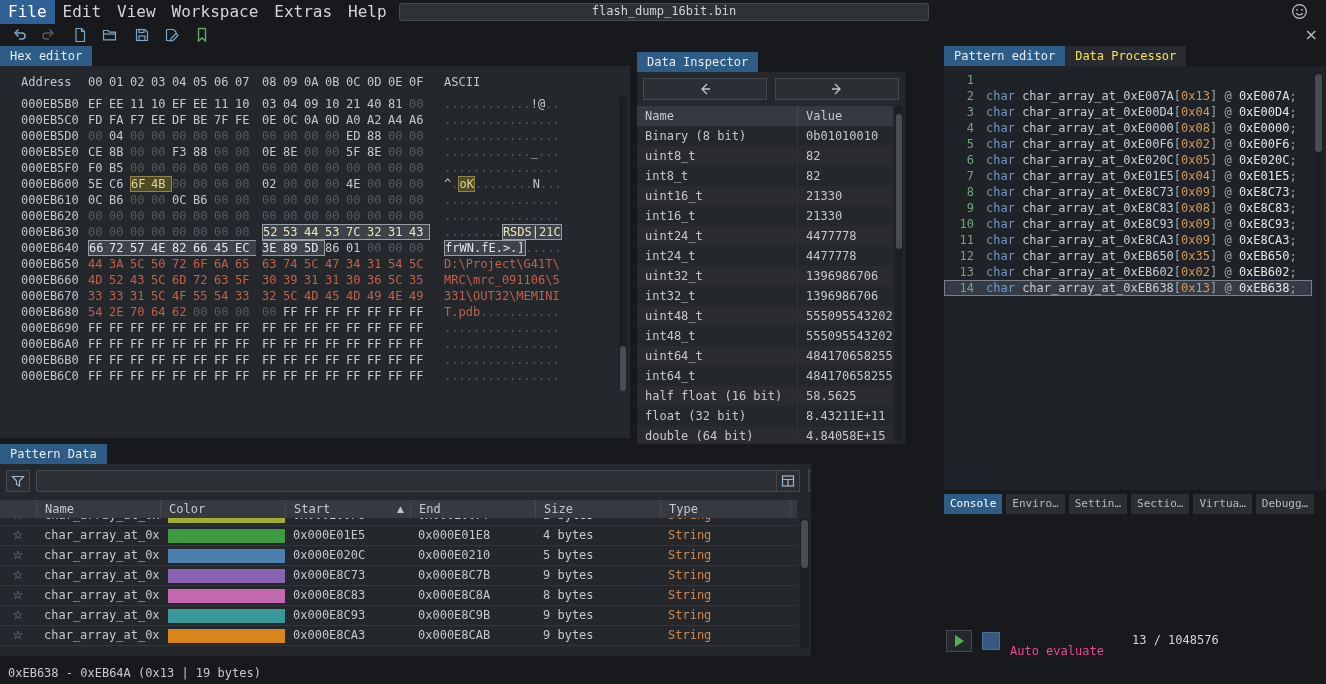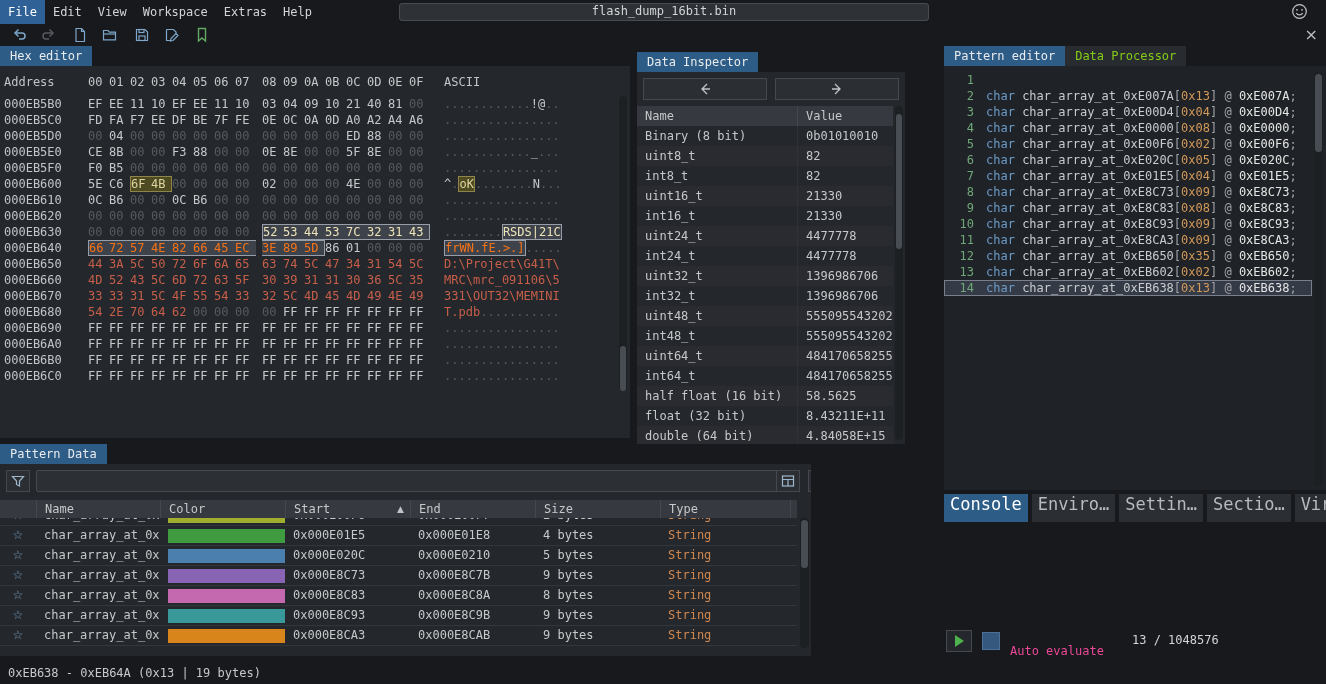--- a/index.html
+++ b/index.html
@@ -1,53 +1,53 @@
 <!DOCTYPE html>
 <html><head>
 <meta charset="utf-8">
 <style>
 *{margin:0;padding:0;box-sizing:border-box}
 html,body{width:1326px;height:684px;background:#17191c;overflow:hidden}
 .app{position:relative;width:1326px;height:684px;font-family:"DejaVu Sans Mono",monospace;font-size:12px;color:#c6c8ca;background:#17191c}
 
 
 .menubar{position:absolute;left:0;top:0;width:100%;height:24px;display:flex;align-items:center;background:#17191c;z-index:5}
-.menu-item{padding:0 8px;height:24px;line-height:24px;font-size:12px;color:#d2d4d6;cursor:default;white-space:nowrap}
+.menu-item{padding:0 8px;height:24px;line-height:24px;font-size:16px;color:#d2d4d6;cursor:default;white-space:nowrap}
 .menu-item.selected{background:#2f6096;color:#ffffff}
 .title-box{position:absolute;left:399px;top:3px;width:530px;height:18px;background:#2e3237;border:1px solid #474b52;border-radius:3px;text-align:center;line-height:15px;color:#d2d4d6;overflow:hidden}
 .smiley{position:absolute;right:18px;top:3px;width:17px;height:17px;color:#c0c3c6}
 
 
 .toolbar{position:absolute;left:0;top:24px;width:100%;height:22px;background:#17191c;z-index:5}
 .tb-btn{position:absolute;top:3px;width:16px;height:16px;color:#7da6ca}
 .tb-btn svg{display:block;width:16px;height:16px}
 .tb-btn.disabled{color:#565a60}
 .tb-btn.green{color:#64a864}
 .close-btn{position:absolute;right:8px;top:1px;font-size:16px;line-height:20px;color:#b8bcc0;font-family:"DejaVu Sans",sans-serif}
 
 
 .panel-tab{display:inline-block;height:20px;line-height:20px;padding:0 10px;background:#2d5c87;color:#e9ebed;white-space:nowrap}
-.panel-tab.inactive{background:#282c31;color:#84cc16}
+.panel-tab.inactive{background:#282c31;color:#fde047}
 
 
 .hex-panel{position:absolute;left:0;top:46px;width:630px;height:392px}
 .hex-body{position:absolute;left:0;top:20px;right:0;bottom:0;background:#24272b;overflow:hidden}
 .hex-colhdr{position:absolute;left:0;top:8px;height:16px;line-height:16px;white-space:nowrap;color:#c2c4c7}
 .hex-rows{position:absolute;left:0;top:30px;right:14px}
 .hex-row{height:16px;line-height:16px;white-space:nowrap}
-.hex-addr{display:inline-block;width:88px;padding-left:4px;vertical-align:top;color:#c2c4c7}
+.hex-addr{display:inline-block;width:88px;padding-left:21px;vertical-align:top;color:#c2c4c7}
 .hex-group{display:inline-block;margin-right:6px;vertical-align:top}
 .byte{display:inline-block;width:21px;vertical-align:top}
 .hex-ascii{display:inline-block;margin-left:8px;vertical-align:top}
 .ach{display:inline-block}
 .m-n{color:#c6c8ca}
 .m-d{color:#575b60}
 .m-r{color:#c75f4a}
 .m-s{color:#eee4b8;background:#3e434b;box-shadow:inset 0 1px 0 #989ea7,inset 0 -1px 0 #989ea7}
-.m-t{color:#f97316;background:#3e434b;box-shadow:inset 0 1px 0 #989ea7,inset 0 -1px 0 #989ea7}
+.m-t{color:#e5e5e5;background:#3e434b;box-shadow:inset 0 1px 0 #989ea7,inset 0 -1px 0 #989ea7}
 .m-p{color:#ddd4a0;background:#4e4a22;box-shadow:inset 0 1px 0 #8f854a,inset 0 -1px 0 #8f854a}
 .run-start{border-left:1px solid #989ea7}
 .run-end{border-right:1px solid #989ea7}
 .m-p.run-start{border-left-color:#8f854a}
 .m-p.run-end{border-right-color:#8f854a}
 .hex-footer{position:absolute;left:0;bottom:0;right:0;height:44px;border-top:1px solid #393d43;padding:7px 8px 0;background:#24272b}
 .hf-btn{display:inline-block;width:26px;height:21px;line-height:19px;text-align:center;border:1px solid #45494f;background:#24272b;color:#c6c8ca;margin-right:5px;font-size:11px;border-radius:2px;vertical-align:top}
 .hf-btn svg{width:14px;height:14px;margin-top:2px}
 .hf-btn.lit{background:#d4d7db;color:#24272b}
 .expand-btn{position:absolute;left:303px;top:7px;width:30px;height:21px;border:1px solid #45494f;border-radius:2px;text-align:center;color:#c6c8ca}
@@ -97,21 +97,21 @@
 .pd-row{display:grid;grid-template-columns:36px 124px 125px 125px 125px 125px 130px 1fr;height:20px;line-height:19px;border-bottom:1px solid #33363b;white-space:nowrap}
 .pd-cell{padding-left:8px;overflow:hidden}
 .pd-star{text-align:center;color:#7aa0c4;font-family:"DejaVu Sans",sans-serif;padding-left:0}
 .swatch{height:14px;margin-top:3px}
 .pd-type{color:#d1884f}
 .pd-value{color:#cdc18f}
 
 
 .con-panel{position:absolute;left:944px;top:494px;width:382px;height:162px}
 .con-tabs{height:20px;display:flex;gap:4px}
-.con-tab{padding:0 6px;background:#2b2f34;color:#b8bbbe;height:28px;line-height:20px;font-size:17px;white-space:nowrap}
+.con-tab{padding:0 6px;background:#2b2f34;color:#b8bbbe;height:20px;line-height:20px;font-size:11px;white-space:nowrap}
 .con-tab.selected{background:#2d5c87;color:#fff}
 .con-box{position:absolute;top:26px;left:2px;right:10px;height:106px;background:#1b1e21;border:1px solid #42464d;padding:6px 8px;color:#94979b;line-height:17px;overflow:hidden}
 .con-controls{position:absolute;bottom:2px;left:2px;right:0;height:24px}
 .play-btn{position:absolute;left:0;top:0;width:26px;height:22px;border:1px solid #46494f;background:#24272b}
 .play-tri{width:0;height:0;border-left:9px solid #4db34d;border-top:6px solid transparent;border-bottom:6px solid transparent;margin:4px 0 0 8px}
 .auto-chk{position:absolute;left:36px;top:2px;width:18px;height:18px;background:#35587e;border:1px solid #4a6f99}
 .auto-label{position:absolute;left:64px;top:14px;color:#ec4899}
 .counter{position:absolute;left:186px;top:3px;color:#d2d4d6}
 
 

